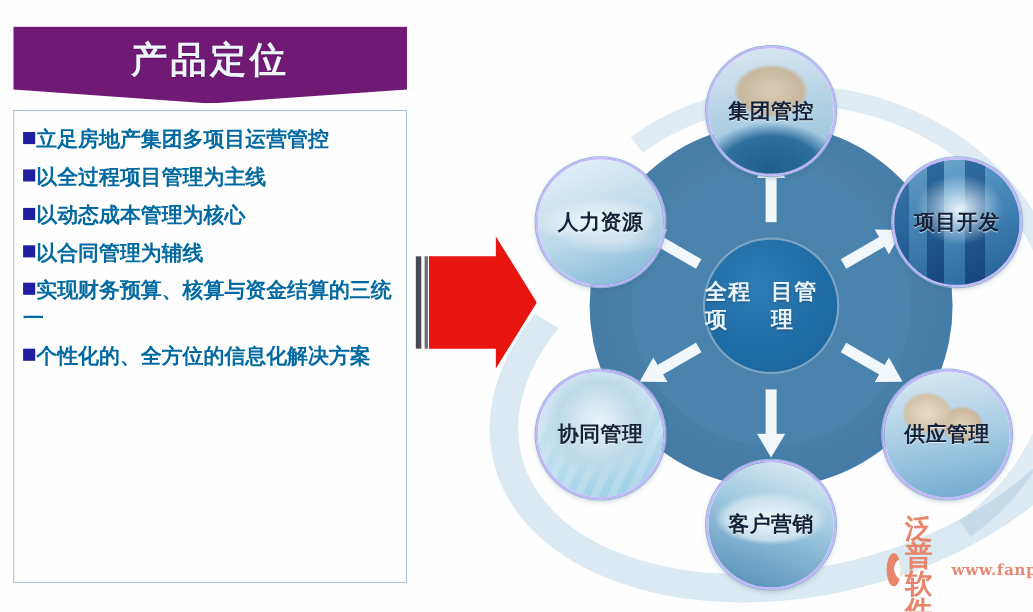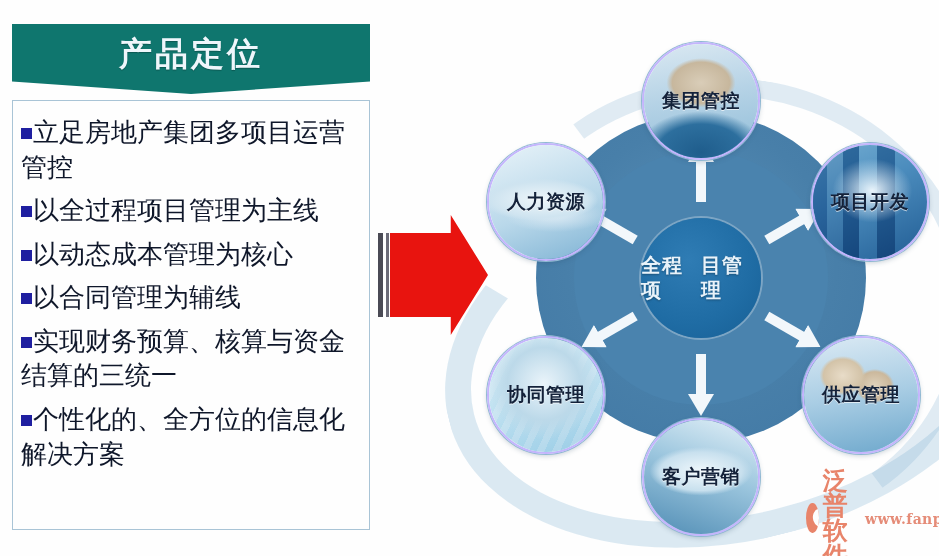--- a/index.html
+++ b/index.html
@@ -24,21 +24,21 @@
     width: 368px;
     height: 508px;
   }
 
   #title-banner {
     position: absolute;
     left: 0px;
     top: 0px;
     width: 358px;
     height: 70px;
-    background: #0f766e;
+    background: #701a75;
     -webkit-clip-path: polygon(0 0, 100% 0, 100% 82%, 50% 100%, 0 82%);
     clip-path: polygon(0 0, 100% 0, 100% 82%, 50% 100%, 0 82%);
     display: flex;
     align-items: flex-start;
     justify-content: center;
     box-sizing: border-box;
     padding-top: 8px;
   }
   #title-banner-text {
     color: #eef6fb;
@@ -72,23 +72,23 @@
   }
   #bullet-list {
     position: relative;
     margin: 0;
     padding: 14px 6px 0 8px;
     list-style: none;
   }
   .bullet-item {
     display: block;
     position: relative;
-    color: #0f172a;
-    font-size: 26px;
-    font-weight: normal;
+    color: #0369a1;
+    font-size: 19px;
+    font-weight: bold;
     line-height: 1.33;
     margin-bottom: 9px;
     letter-spacing: 0px;
   }
   .bullet-marker {
     display: inline-block;
     width: 11px;
     height: 11px;
     background: #1f1fa0;
     margin-right: 1px;

